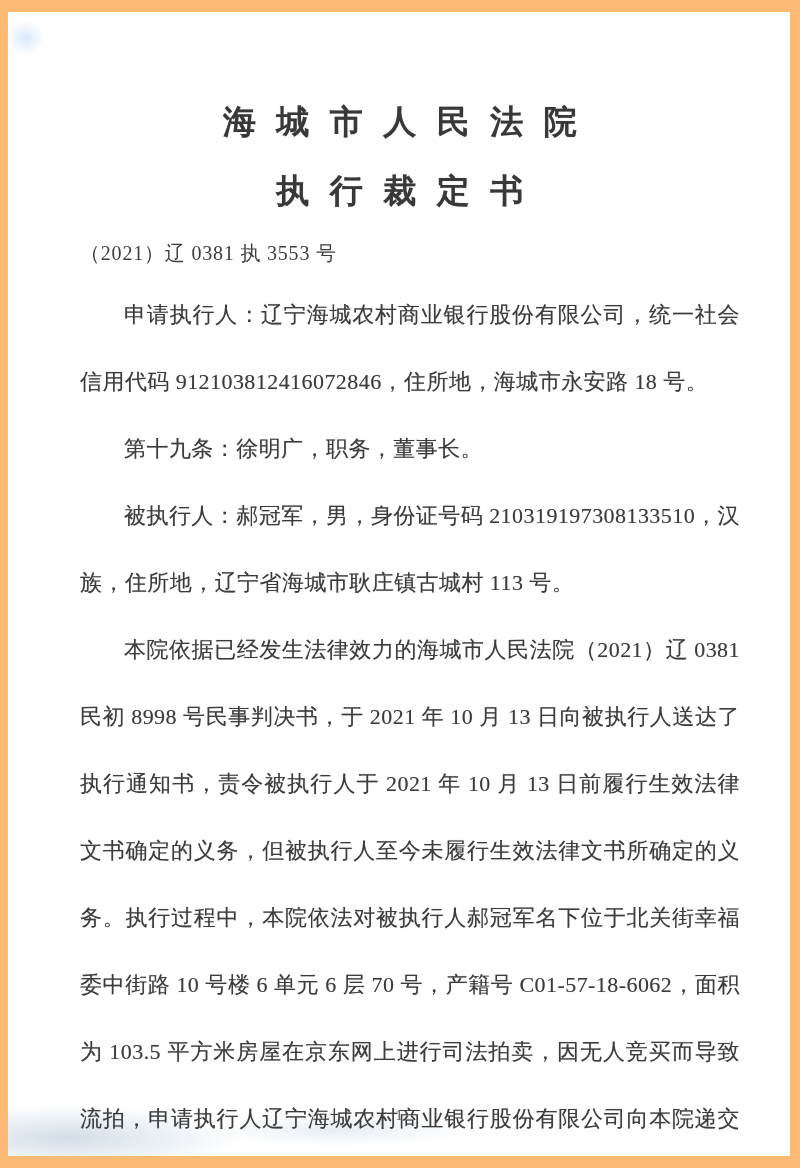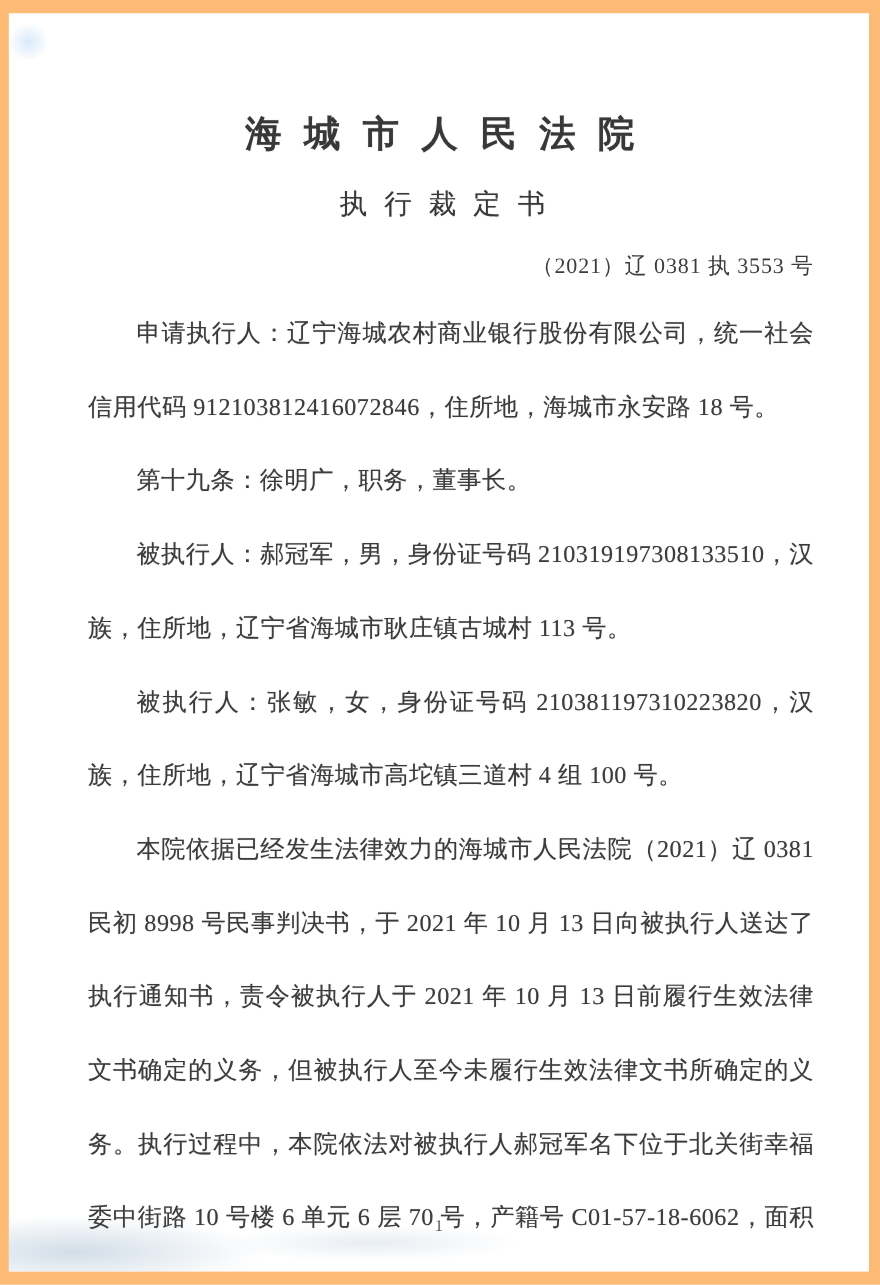--- a/index.html
+++ b/index.html
@@ -61,31 +61,31 @@
     margin: 88px 0 0 0;
     font-size: 33px;
     font-weight: 600;
     letter-spacing: 0.62em;
     text-align: center;
     color: #383838;
     text-shadow: 0 0 1px rgba(70,70,70,0.45);
   }
   .doc-title {
     margin: 24px 0 0 0;
-    font-size: 25px;
-    font-weight: 400;
+    font-size: 33px;
+    font-weight: 700;
     letter-spacing: 0.62em;
     text-align: center;
     color: #383838;
     text-shadow: 0 0 1px rgba(70,70,70,0.45);
   }
   .case-number {
     margin-top: 26px;
     font-size: 20px;
-    text-align: right;
+    text-align: left;
     color: #3d3d3d;
     letter-spacing: 0.04em;
   }
   .body-text {
     margin-top: 14px;
   }
   .body-text p {
     margin: 0;
     font-size: 22px;
     line-height: 67px;
@@ -118,20 +118,19 @@
       <h1 class="court-title">海城市人民法院</h1>
 
       <h2 class="doc-title">执行裁定书</h2>
 
       <div class="case-number">（2021）辽 0381 执 3553 号</div>
 
       <div class="body-text">
         <p>申请执行人：辽宁海城农村商业银行股份有限公司，统一社会信用代码 912103812416072846，住所地，海城市永安路 18 号。</p>
         <p>第十九条：徐明广，职务，董事长。</p>
         <p>被执行人：郝冠军，男，身份证号码 210319197308133510，汉族，住所地，辽宁省海城市耿庄镇古城村 113 号。</p>
-        <p>被执行人：张敏，女，身份证号码 210381197310223820，汉族，住所地，辽宁省海城市高坨镇三道村 4 组 100 号。</p>
         <p>本院依据已经发生法律效力的海城市人民法院（2021）辽 0381 民初 8998 号民事判决书，于 2021 年 10 月 13 日向被执行人送达了执行通知书，责令被执行人于 2021 年 10 月 13 日前履行生效法律文书确定的义务，但被执行人至今未履行生效法律文书所确定的义务。执行过程中，本院依法对被执行人郝冠军名下位于北关街幸福委中街路 10 号楼 6 单元 6 层 70 号，产籍号 C01-57-18-6062，面积为 103.5 平方米房屋在京东网上进行司法拍卖，因无人竞买而导致流拍，申请执行人辽宁海城农村商业银行股份有限公司向本院递交以物抵债申请书，申请以流拍价接收流拍的资产。依照《最高人民法院关于人民法院民事执行中拍卖、变卖财产的规定》第十九条、第二十三条、第二十九条的规定，</p>
       </div>
     </div>
 
     <div class="page-number">1</div>
   </div>
 </div>
 
 </body></html>

